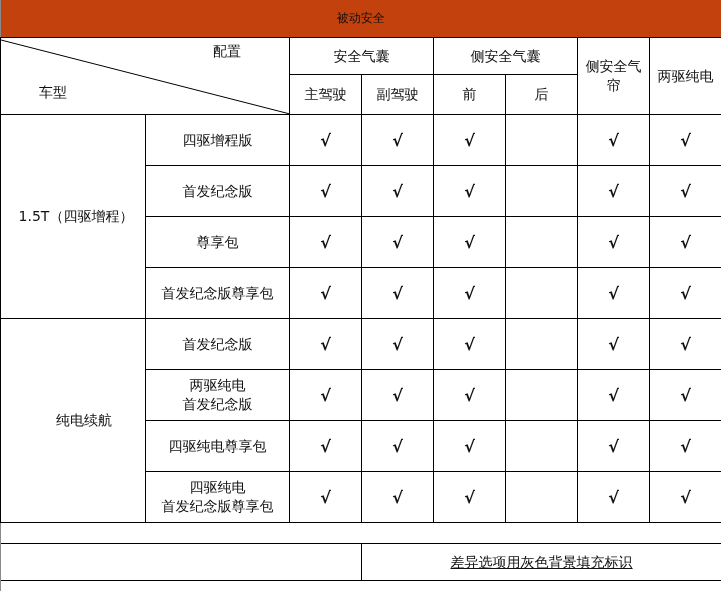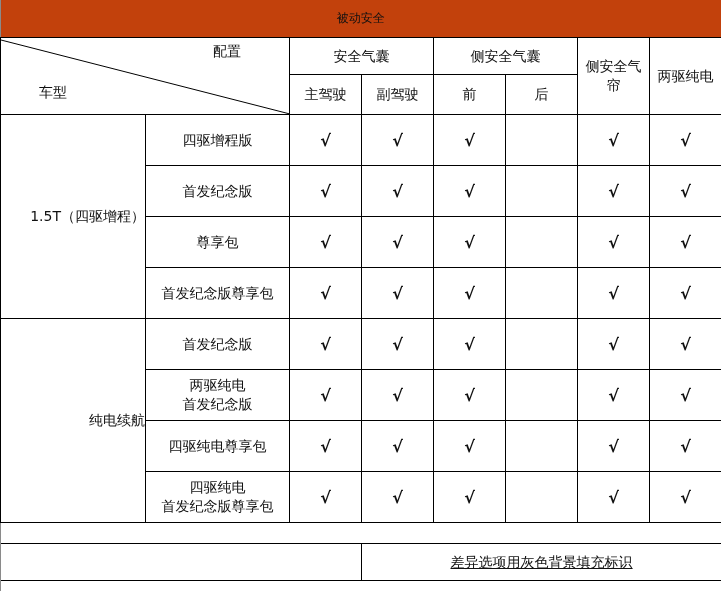--- a/index.html
+++ b/index.html
@@ -12,21 +12,21 @@
        font-size:14px; line-height:19px; background:#fff; }
   td.title { background:#c2410c; height:37px; font-size:12px; border-top:none; border-left:none; }
   .diag { position:relative; height:76px; }
   .diag svg { position:absolute; left:0; top:0; }
   .diag .cfg { position:absolute; right:48px; top:4px; }
   .diag .model { position:absolute; left:38px; top:45px; }
   .check { font-weight:bold; font-size:16px; }
   .h1 { height:36px; }
   .h2 { height:38px; }
   .row { height:51px; }
-  td.grp { text-align:right; padding-left:6px; }
+  td.grp { text-align:center; padding-left:6px; }
   .spacer { height:21px; }
   .footer { height:37px;text-decoration:underline; }
   td.nob-l { border-left:none; }
 </style>
 </head>
 <body>
 
 <div class="frame"></div>
 
 <table>

